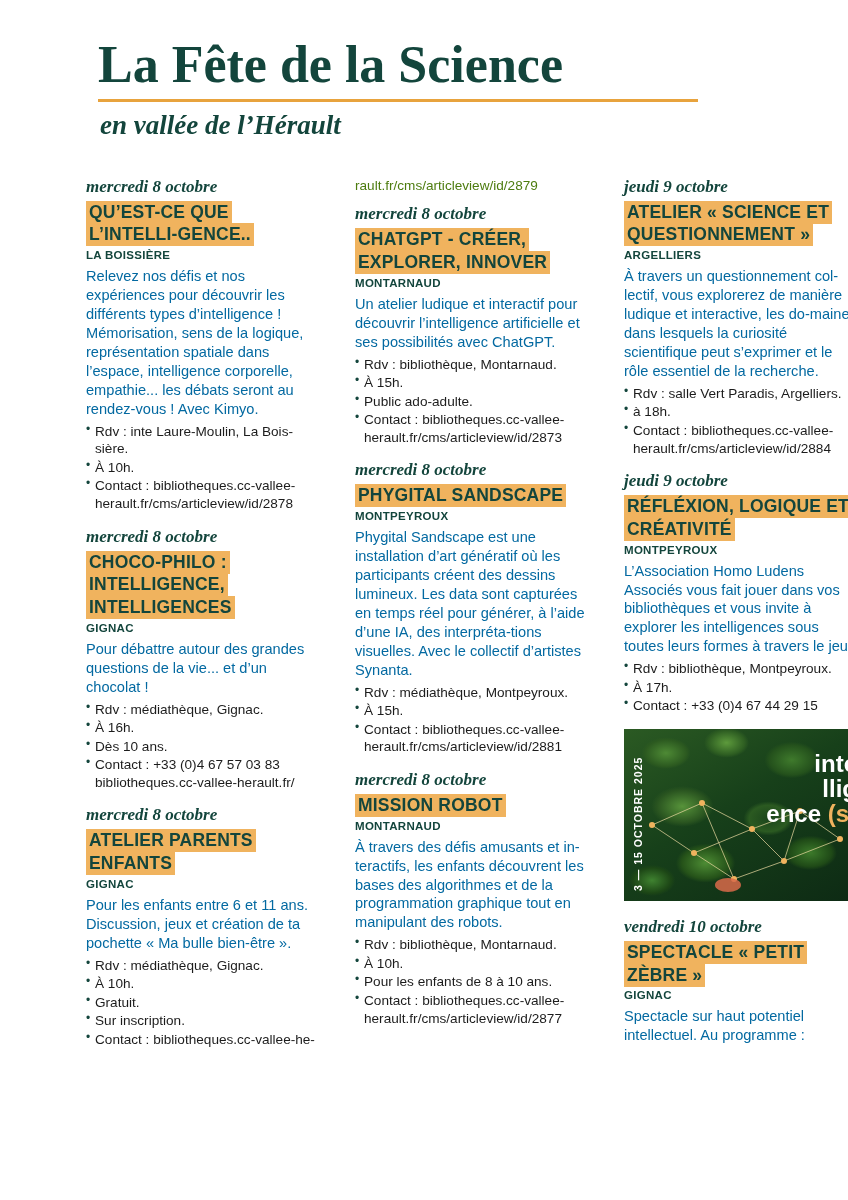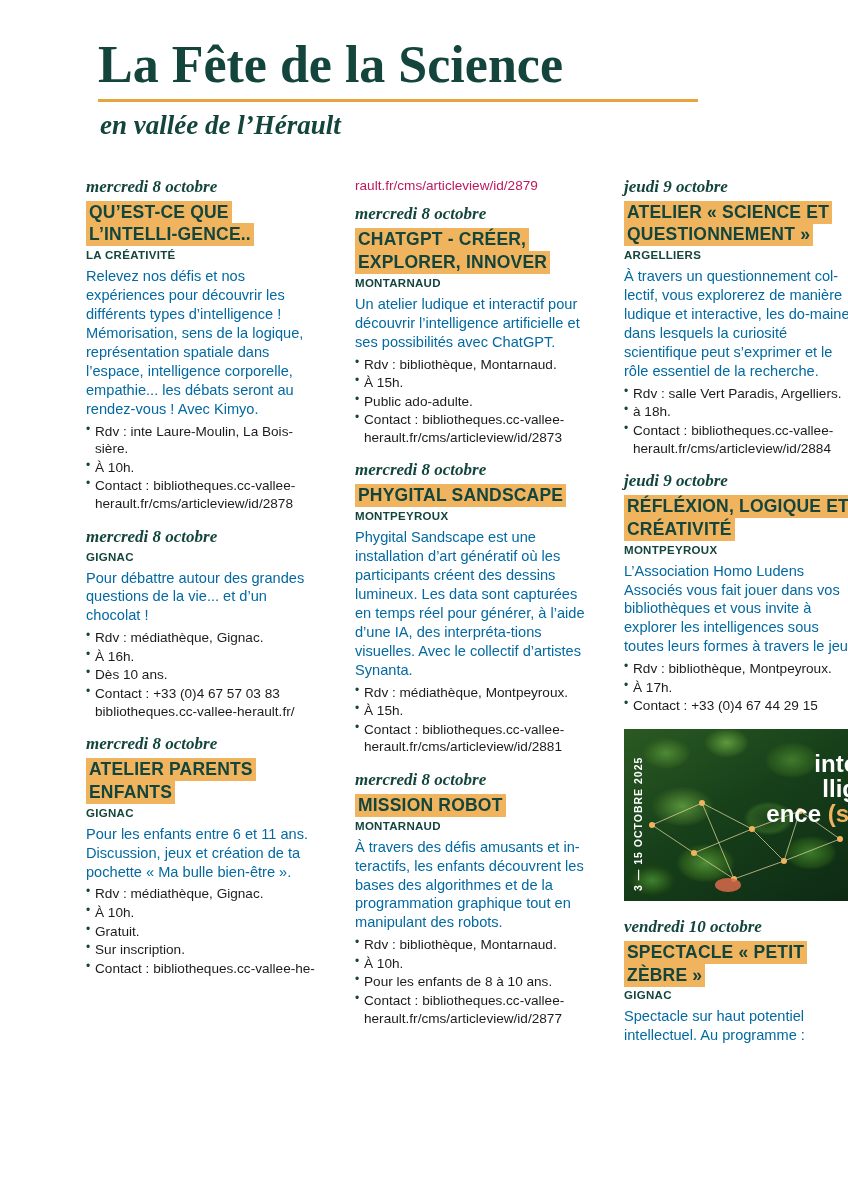--- a/index.html
+++ b/index.html
@@ -123,21 +123,21 @@
   }
 
   .event {
     margin-bottom: 14px;
   }
 
   
   .cont-line {
     font-size: 13.6px;
     line-height: 1.29;
-    color: #be185d;
+    color: #4d7c0f;
     margin: 0 0 10px 0;
   }
 
   
   .poster {
     width: 233px;
     height: 172px;
     margin: 12px 0 16px 0;
     position: relative;
     overflow: hidden;
@@ -203,31 +203,32 @@
     <div class="subtitle">en vallée de l’Hérault</div>
   </div>
 
   <div class="columns">
 
     <div class="col">
 
       <div class="event">
         <div class="ev-date">mercredi 8 octobre</div>
         <div class="ev-title"><span class="hl">QU’EST-CE QUE L’INTELLI-GENCE..</span></div>
-        <div class="ev-place">LA CRÉATIVITÉ</div>
+        <div class="ev-place">LA BOISSIÈRE</div>
         <p class="ev-body">Relevez nos défis et nos expériences pour découvrir les différents types d’intelligence ! Mémorisation, sens de la logique, représentation spatiale dans l’espace, intelligence corporelle, empathie... les débats seront au rendez-vous ! Avec Kimyo.</p>
         <ul class="ev-list">
           <li>Rdv : inte Laure-Moulin, La Bois-sière.</li>
           <li>À 10h.</li>
           <li>Contact : bibliotheques.cc-vallee-herault.fr/cms/articleview/id/2878</li>
         </ul>
       </div>
 
       <div class="event">
         <div class="ev-date">mercredi 8 octobre</div>
+        <div class="ev-title"><span class="hl">CHOCO-PHILO : INTELLIGENCE, INTELLIGENCES</span></div>
         <div class="ev-place">GIGNAC</div>
         <p class="ev-body">Pour débattre autour des grandes questions de la vie... et d’un chocolat !</p>
         <ul class="ev-list">
           <li>Rdv : médiathèque, Gignac.</li>
           <li>À 16h.</li>
           <li>Dès 10 ans.</li>
           <li>Contact : +33 (0)4 67 57 03 83 bibliotheques.cc-vallee-herault.fr/</li>
         </ul>
       </div>
 

